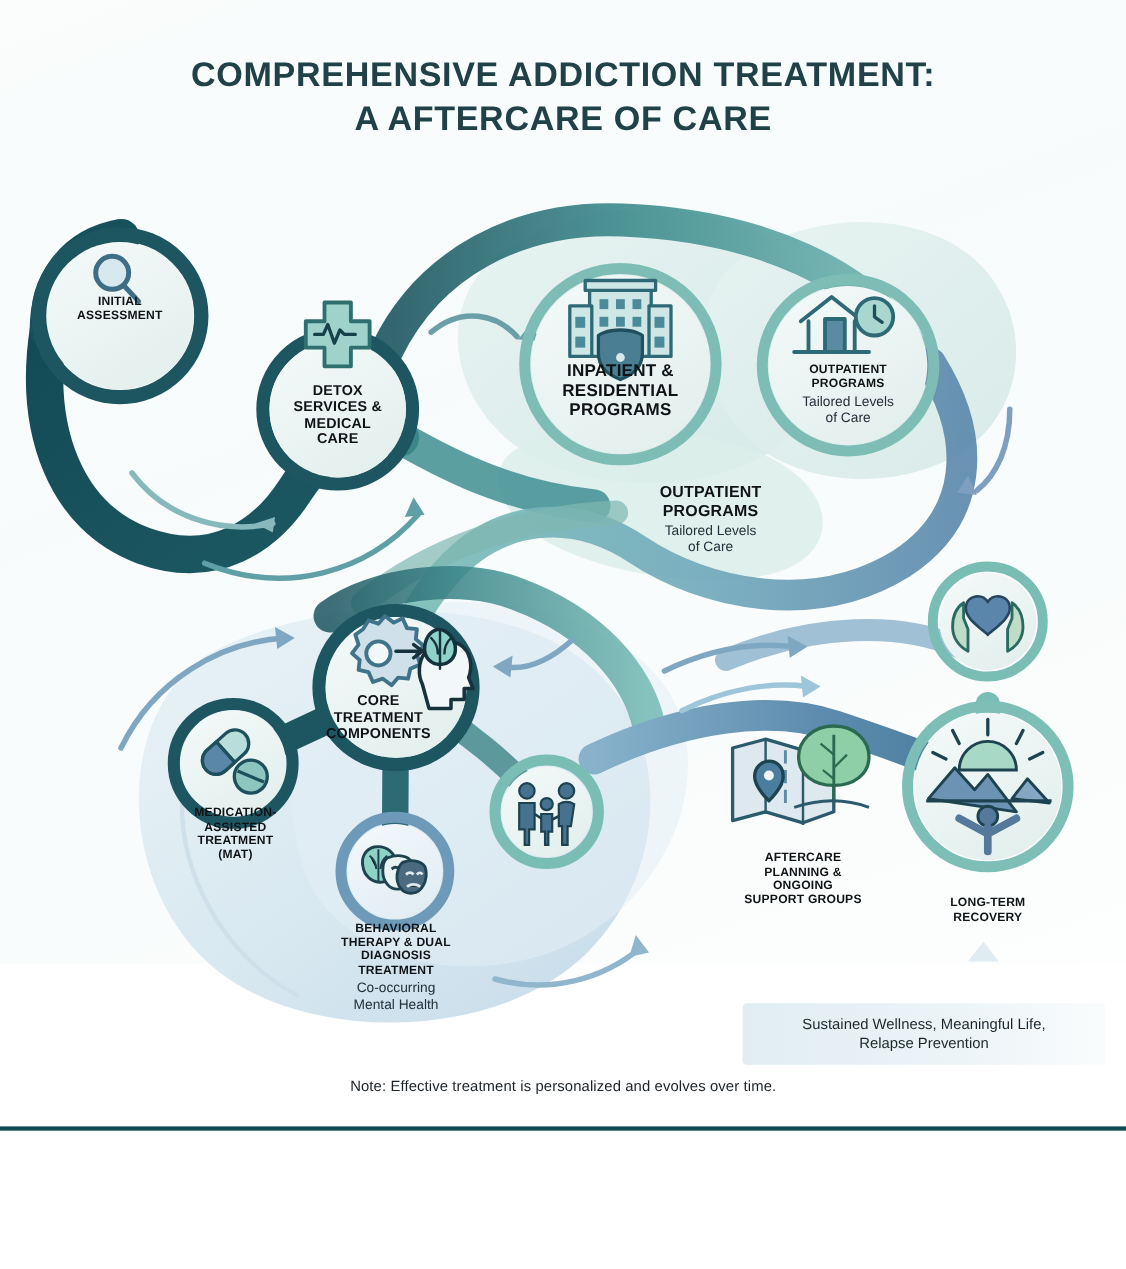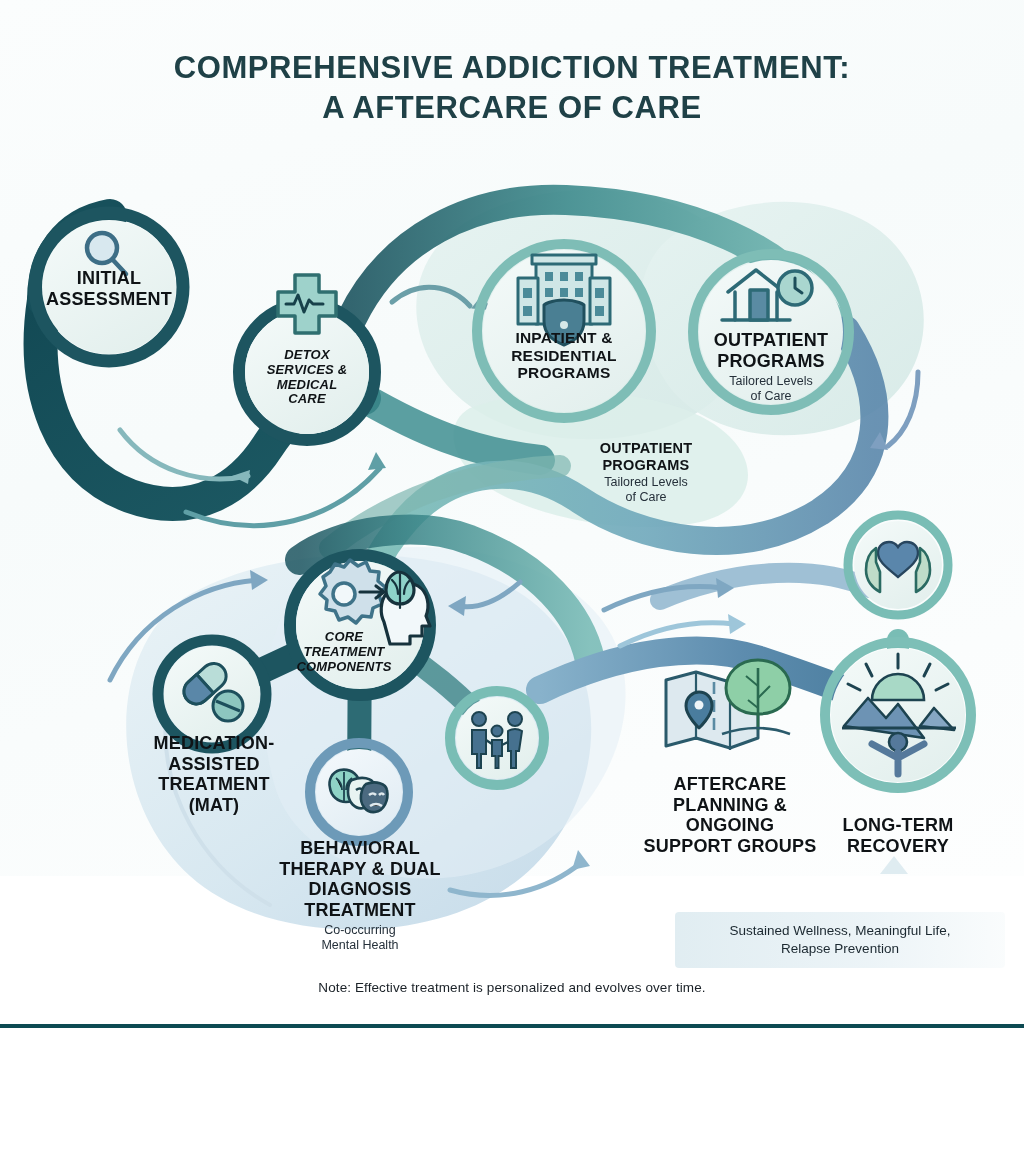--- a/index.html
+++ b/index.html
@@ -30,31 +30,31 @@
   
   #flow{position:absolute;left:0;top:0;width:1024px;height:1154px;}
 
   
   .node{
     position:absolute;
     text-align:center;
     color:#111418;
   }
   .node .lbl{
-    font-size:18px;font-weight:700;line-height:1.14;
+    font-size:11px;font-weight:700;line-height:1.14;
     letter-spacing:.2px;text-transform:uppercase;
     color:#0f1316;
     white-space:pre-line;
   }
   .node .sub{
     font-size:12.5px;font-weight:400;line-height:1.2;
     color:#25303a;margin-top:3px;text-transform:none;
     letter-spacing:0;white-space:pre-line;
   }
-  .node.sm .lbl{font-size:13px;font-style:italic;}
+  .node.sm .lbl{font-size:13px;}
   .node.lg .lbl{font-size:15.5px;}
 
   
   .float-lbl{
     position:absolute;text-align:center;color:#0f1316;
   }
   .float-lbl .lbl{
     font-size:14.5px;font-weight:700;line-height:1.15;
     text-transform:uppercase;letter-spacing:.2px;white-space:pre-line;
   }

